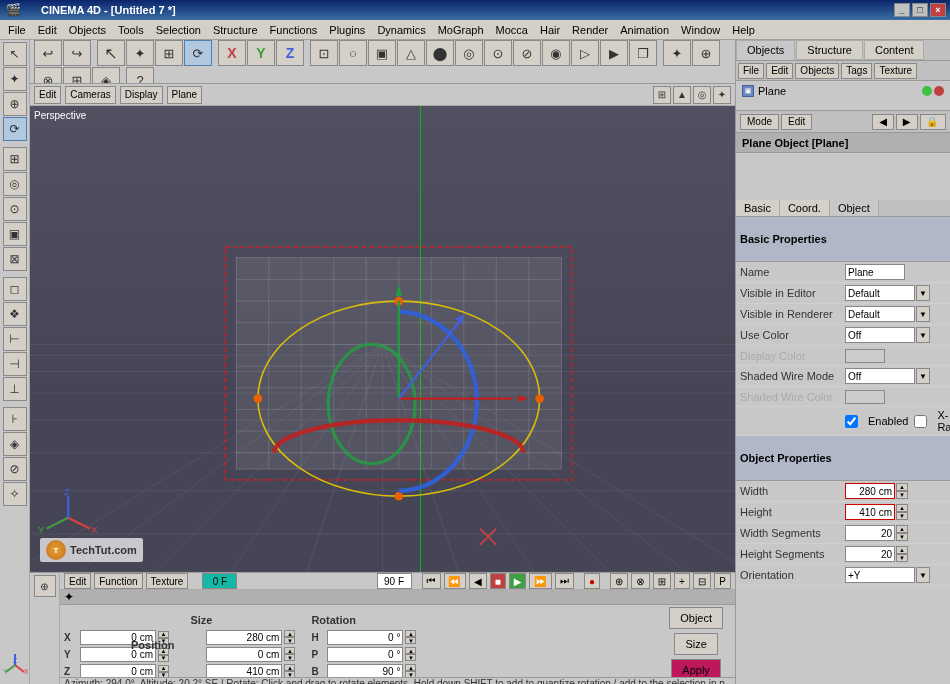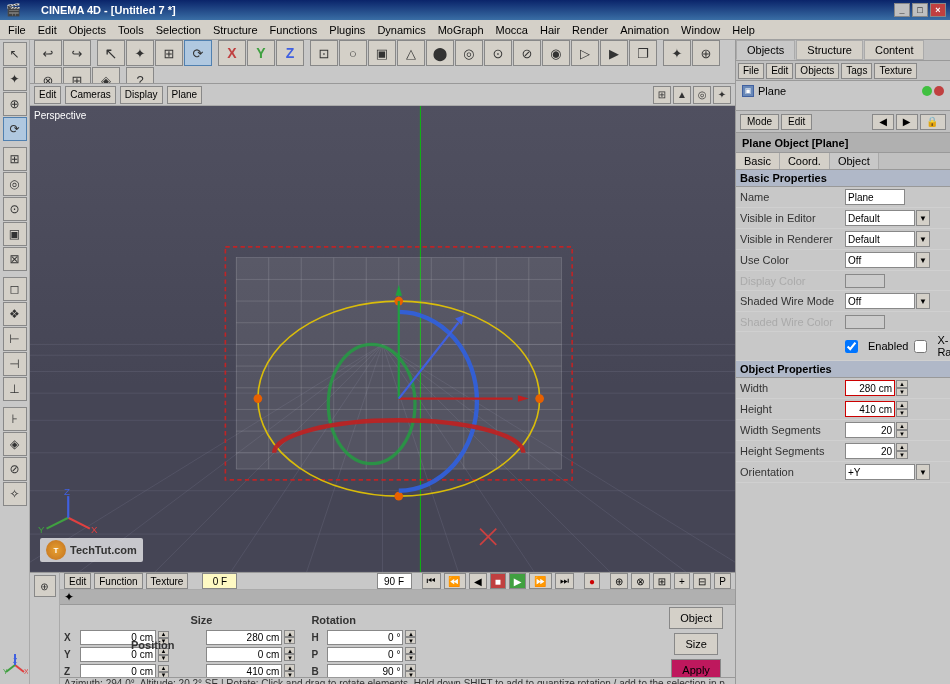--- a/index.html
+++ b/index.html
@@ -138,31 +138,31 @@
     }
 
     
     #obj-title-bar {
       height: 20px; background: #b0b0b0; border-bottom: 1px solid #999;
       display: flex; align-items: center; padding: 0 6px; font-size: 11px; font-weight: bold;
     }
 
     
     #prop-tabs {
-      display: flex; background: #c0c0c0; border-bottom: 1px solid #999;
+      display: flex; background: #c0c0c0; border-bottom: 1px solid #999; margin-top: 47px;
     }
     .prop-tab {
       padding: 2px 8px; font-size: 11px; cursor: pointer; border-right: 1px solid #aaa;
       background: #d4d0c8;
     }
     .prop-tab.active { background: #c8c8c8; }
 
     
     .prop-section-title {
-      background: #b0b8c8; padding: 2px 4px; font-size: 11px; font-weight: bold;
+      background: #b0b8c8; padding: 16px 4px; font-size: 11px; font-weight: bold;
       border-bottom: 1px solid #999; color: #000;
     }
     .prop-row {
       display: flex; align-items: center; padding: 2px 4px; border-bottom: 1px solid #d0d0d0;
       min-height: 20px;
     }
     .prop-label {
       width: 105px; font-size: 11px; color: #333; flex-shrink: 0;
     }
     .prop-input {
@@ -527,21 +527,21 @@
       <div id="full-bottom">
 
         <div id="tl-row">
 
           <button class="tl-btn">Edit</button>
           <button class="tl-btn">Function</button>
           <button class="tl-btn">Texture</button>
 
           <span style="width:8px;"></span>
 
-          <div style="width:35px; height:16px; background:#fef9c3; border:1px solid #888; display:flex; align-items:center; justify-content:center; font-size:10px;">
+          <div style="width:35px; height:16px; background:#14b8a6; border:1px solid #888; display:flex; align-items:center; justify-content:center; font-size:10px;">
             <span>0 F</span>
           </div>
 
           <span style="flex:1;"></span>
 
           <div style="width:35px; height:16px; background:white; border:1px solid #888; display:flex; align-items:center; justify-content:center; font-size:10px;">
             <span>90 F</span>
           </div>
 
           <span style="width:4px;"></span>

